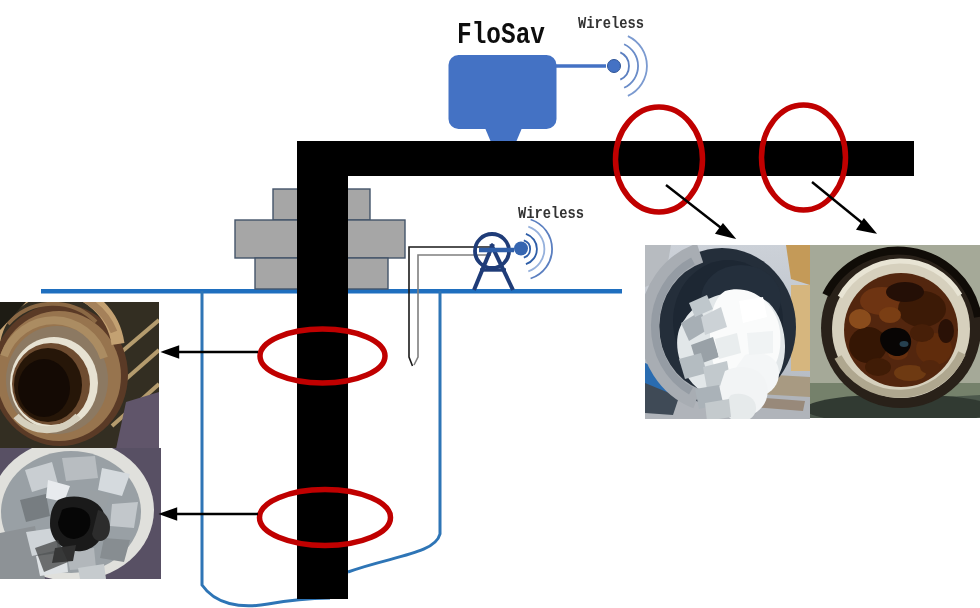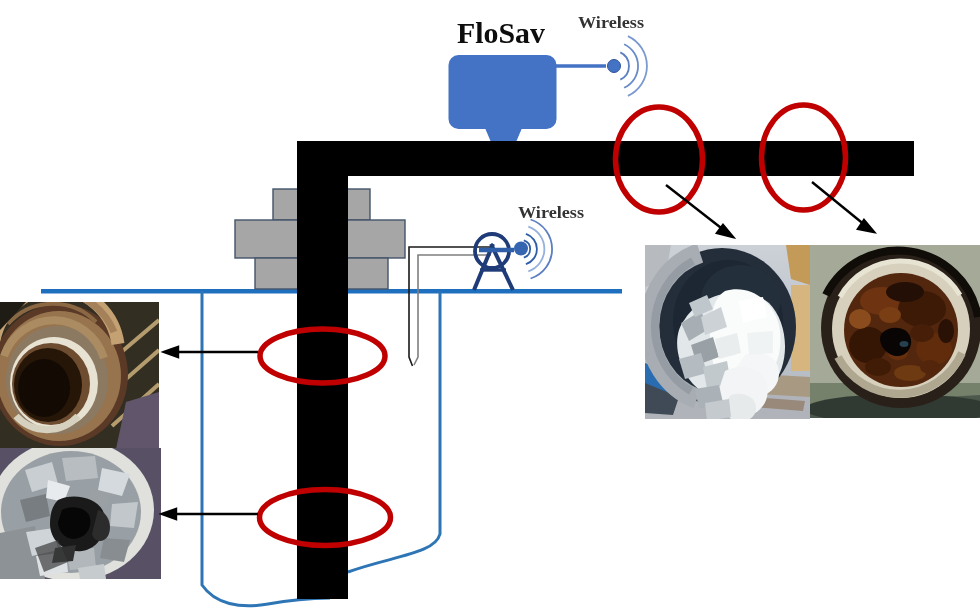--- a/index.html
+++ b/index.html
@@ -1,17 +1,17 @@
 <!DOCTYPE html>
 <html><head>
 <meta charset="utf-8">
 <style>
   html,body{margin:0;padding:0;background:#fff;}
   #stage{position:relative;width:980px;height:608px;background:#fff;overflow:hidden;
-         font-family:Liberation Serif, serif;}
+         font-family:Liberation Mono, monospace;}
   svg{position:absolute;left:0;top:0;}
 </style>
 </head>
 <body>
 <div id="stage">
 <svg width="980" height="608" viewBox="0 0 980 608">
 
   <rect x="41" y="289" width="581" height="4.5" fill="#1f6fbf"></rect>
 
   <g fill="none" stroke="#2e75b6" stroke-width="3">

